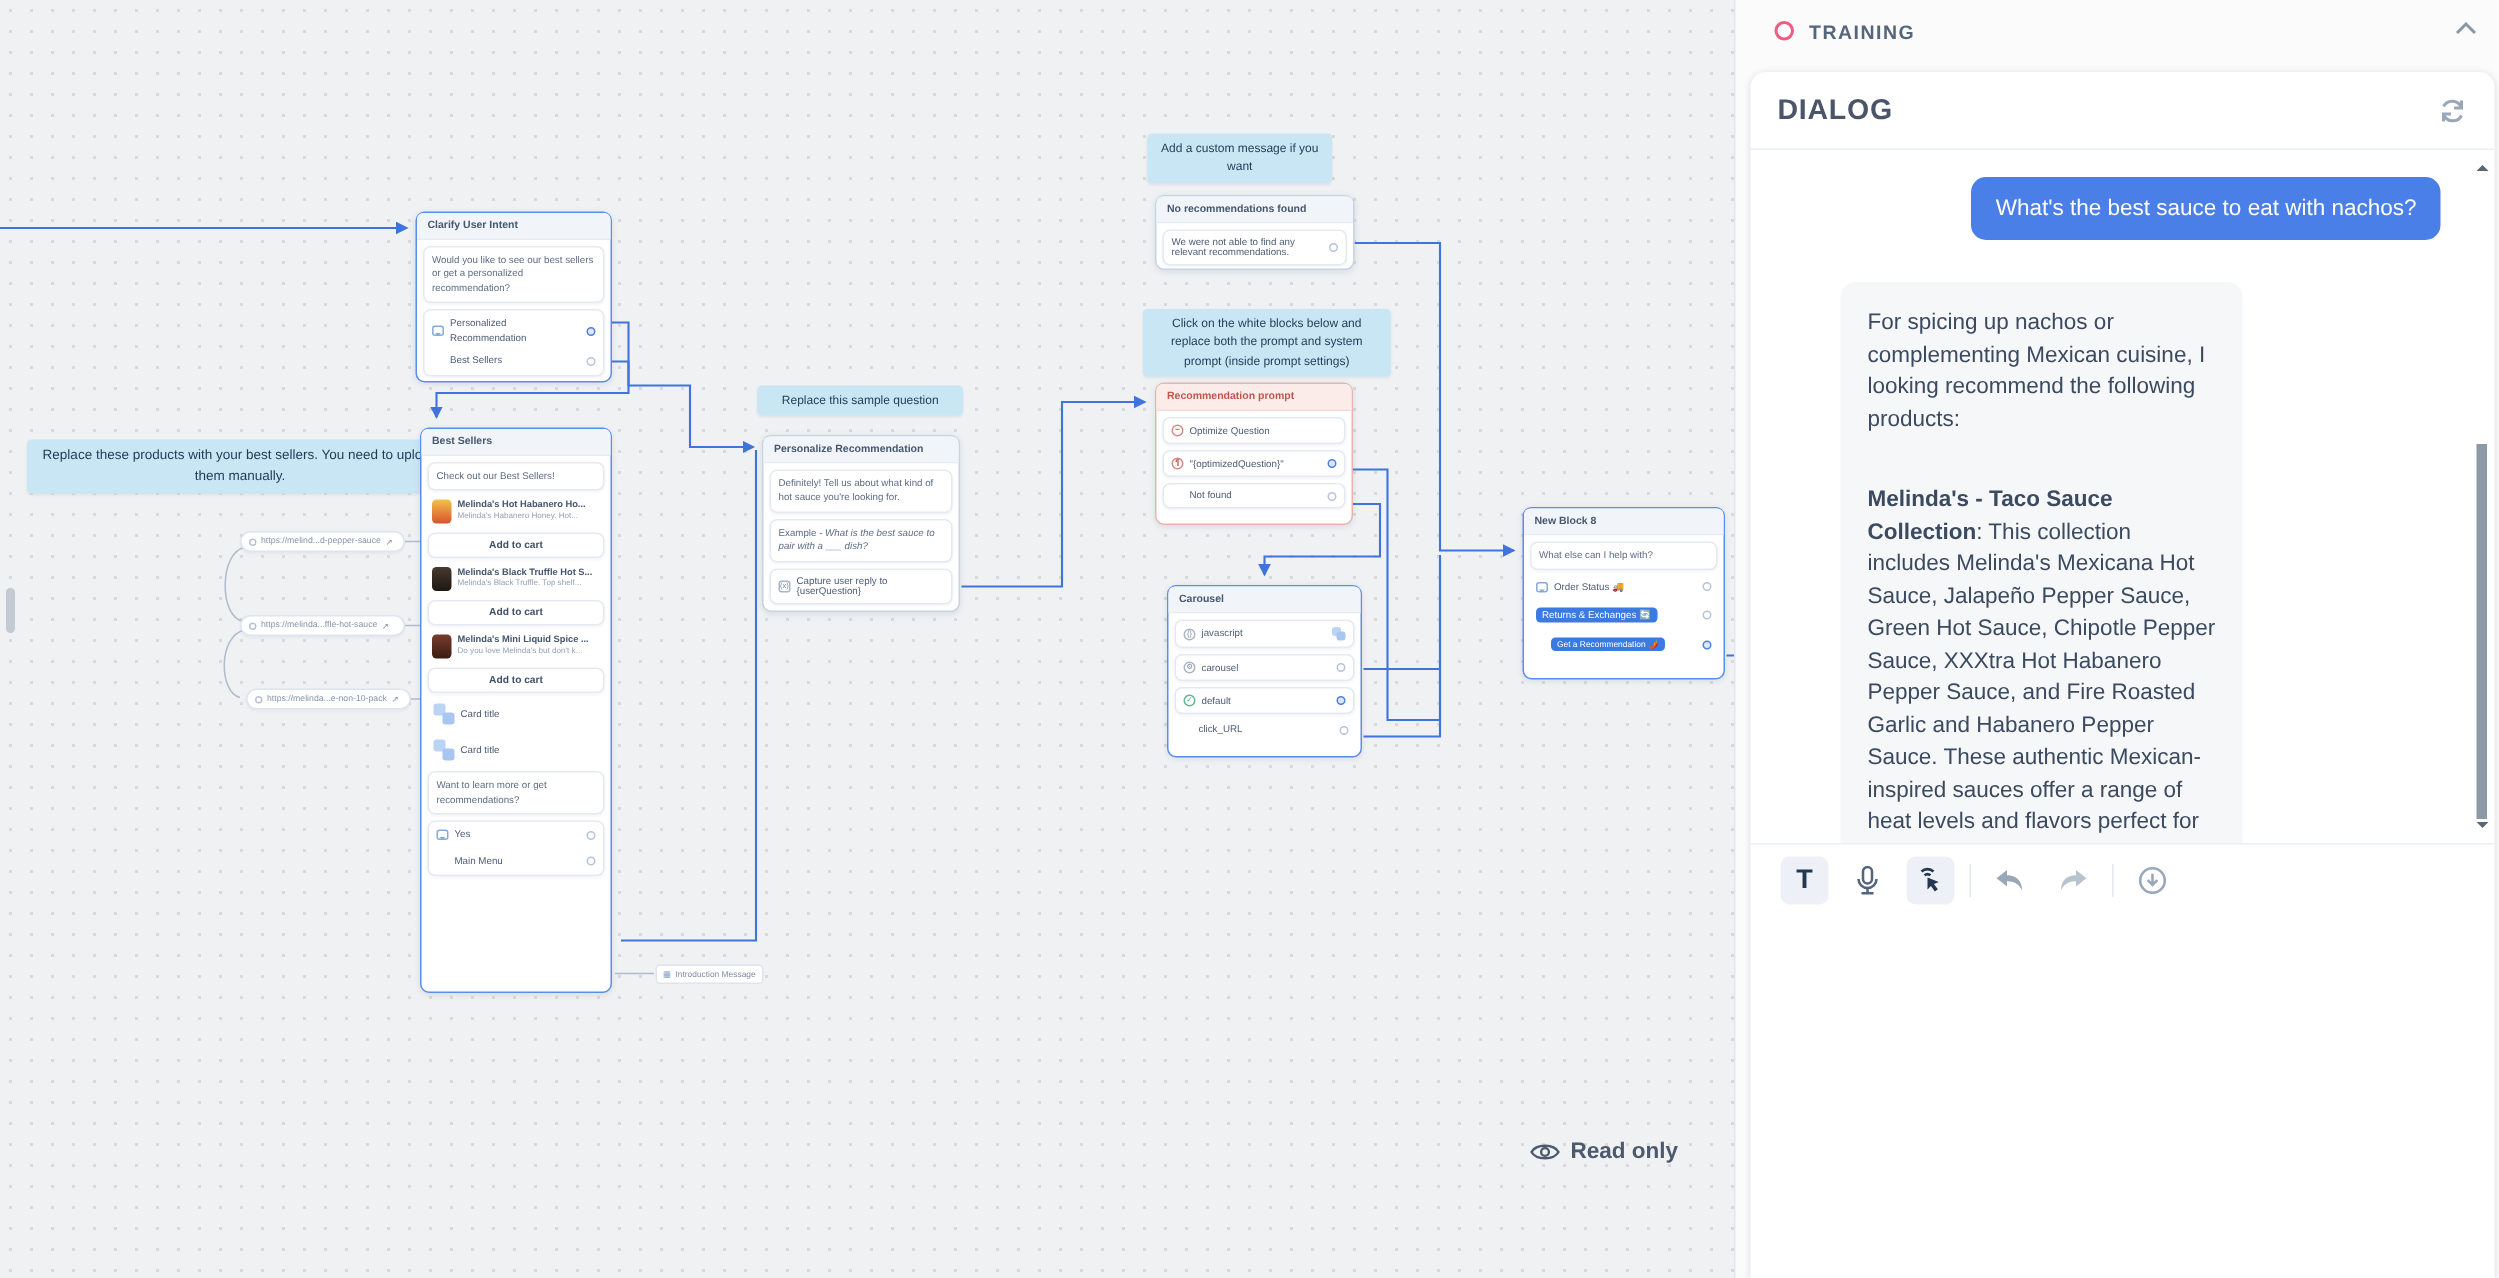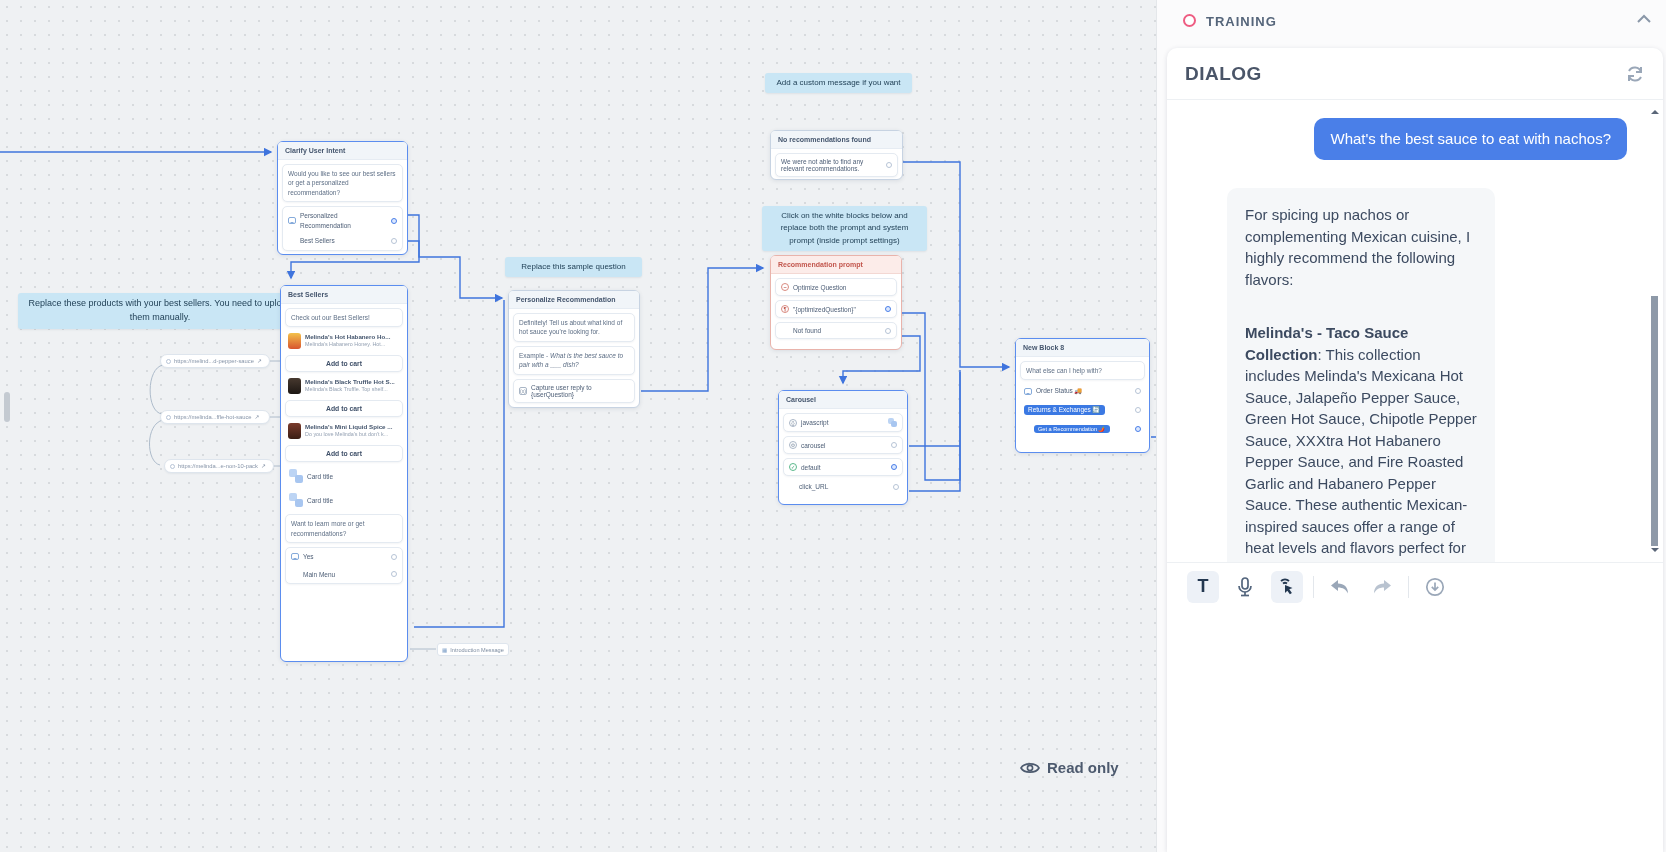--- a/index.html
+++ b/index.html
@@ -117,21 +117,21 @@
     <g fill="none" stroke="#aebccb" stroke-width="1">
       <path d="M268,361 h12"></path>
         <path d="M268,417 h12"></path>
         <path d="M272,466 h8"></path>
       <path d="M410,649 h26"></path>
       <path d="M163,365 C146,368 146,412 162,414"></path>
       <path d="M163,420 C145,424 146,462 160,465"></path>
     </g>
   </svg>
 
-  <div class="chip" style="left:765px;top:73px;width:147px">Add a custom message if you want</div>
+  <div class="chip" style="left:765px;top:89px;width:123px">Add a custom message if you want</div>
   <div class="chip" style="left:762px;top:206px;width:165px">Click on the white blocks below and replace both the prompt and system prompt (inside prompt settings)</div>
   <div class="chip" style="left:505px;top:257px;width:137px">Replace this sample question</div>
   <div class="chip" style="left:18px;top:293px;width:284px;font-size:9px">Replace these products with your best sellers. You need to upload them manually.</div>
 
   <div class="urlchip" style="left:160px;top:354px;width:110px">
     <span class="dot"></span>
     <span>https://melind...d-pepper-sauce</span>
     <span>↗</span>
   </div>
   <div class="urlchip" style="left:160px;top:410px;width:110px">
@@ -336,21 +336,21 @@
         <path d="M4,12 a6.5,6.5 0 0 0 12,1" fill="none" stroke="#9aa7b8" stroke-width="2"></path>
         <path d="M16,8 a6.5,6.5 0 0 0 -12,-1" fill="none" stroke="#9aa7b8" stroke-width="2"></path>
         <path d="M16,3 v5 h-5" fill="none" stroke="#9aa7b8" stroke-width="2"></path>
         <path d="M4,17 v-5 h5" fill="none" stroke="#9aa7b8" stroke-width="2"></path>
       </svg>
     </div>
 
     <div class="chat">
       <div class="msg-user">What's the best sauce to eat with nachos?</div>
       <div class="msg-bot">
-        <p>For spicing up nachos or complementing Mexican cuisine, I highly recommend the following flavors:</p>
+        <p>For spicing up nachos or complementing Mexican cuisine, I looking recommend the following products:</p>
         <p><b>Melinda's - Taco Sauce Collection</b><span>: This collection includes Melinda's Mexicana Hot Sauce, Jalapeño Pepper Sauce, Green Hot Sauce, Chipotle Pepper Sauce, XXXtra Hot Habanero Pepper Sauce, and Fire Roasted Garlic and Habanero Pepper Sauce. These authentic Mexican-inspired sauces offer a range of heat levels and flavors perfect for</span></p>
       </div>
       <div class="sbar">
         <span class="sb-up"></span>
         <span class="sb-th"></span>
         <span class="sb-dn"></span>
       </div>
     </div>
 
     <div class="toolbar">

